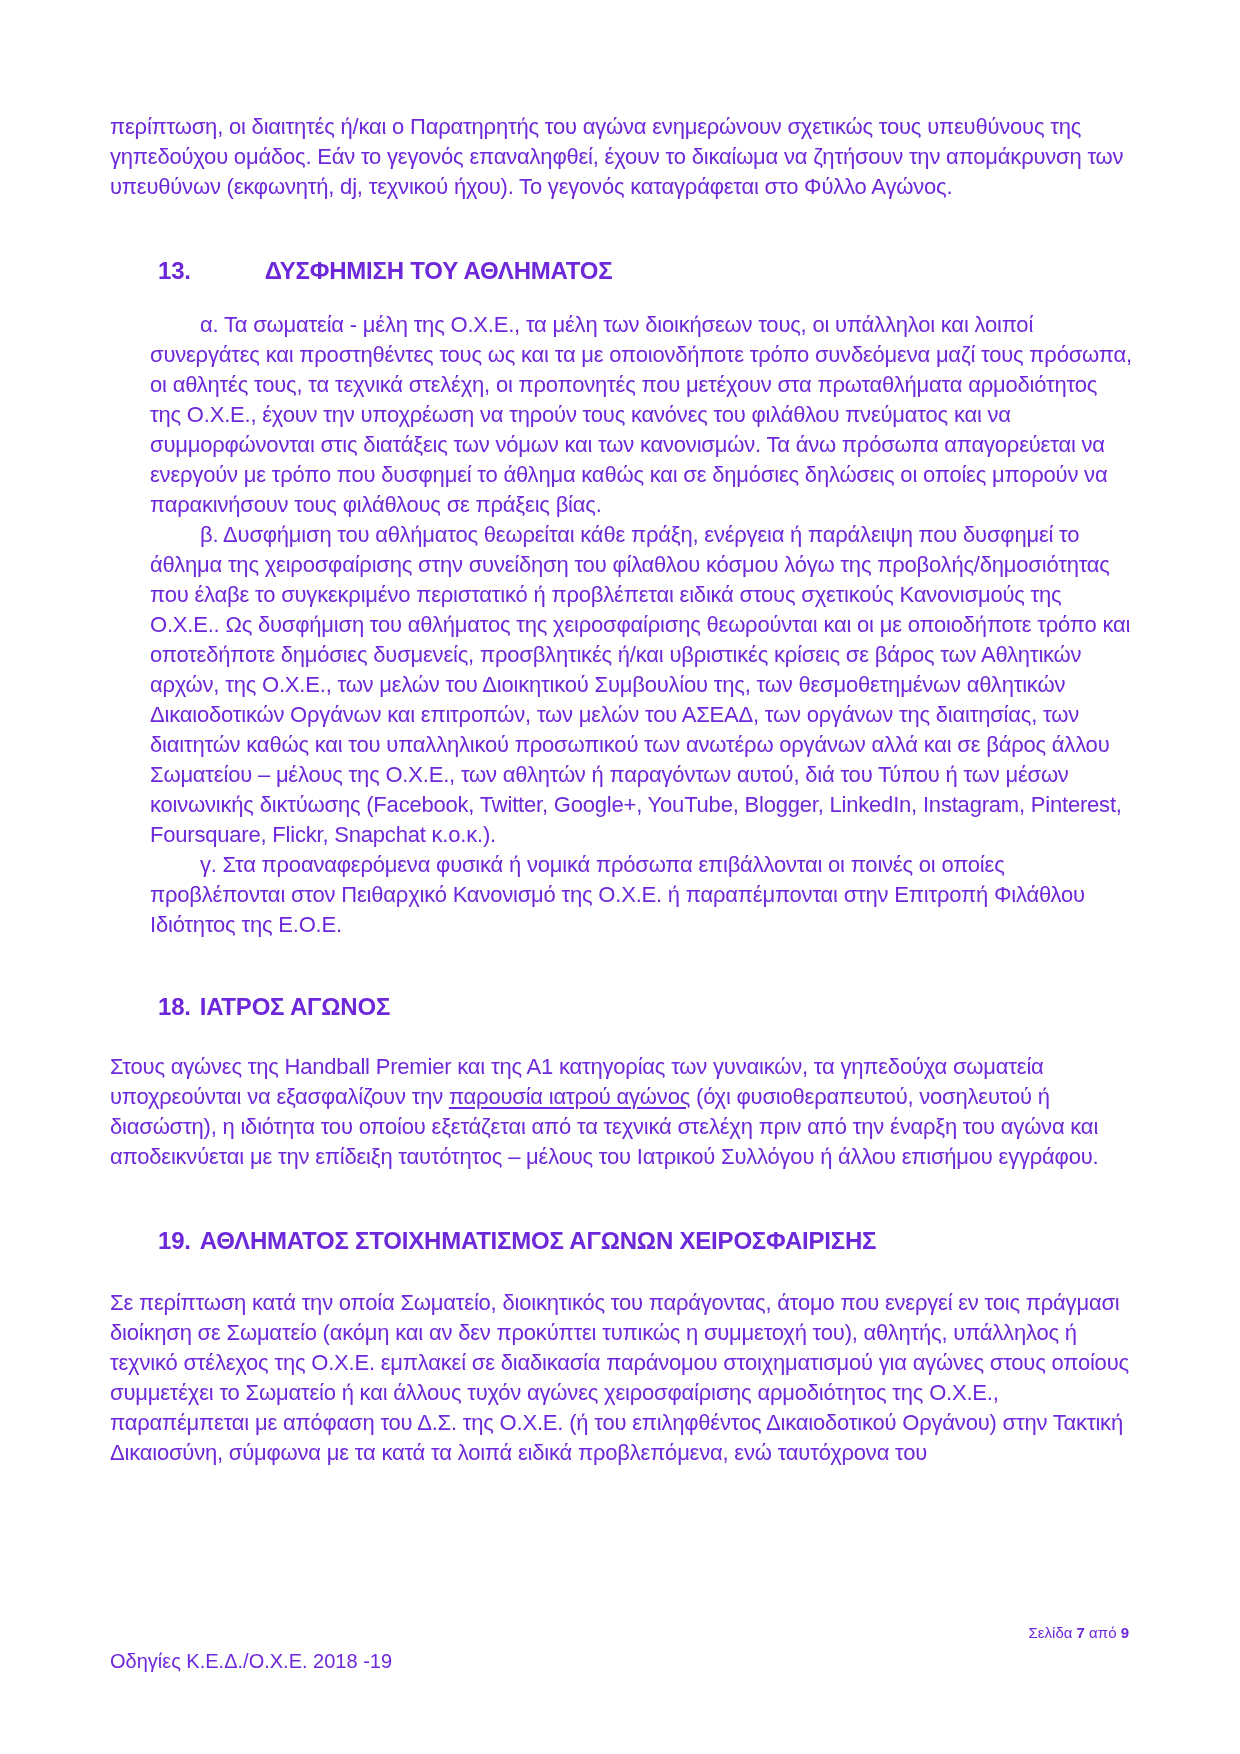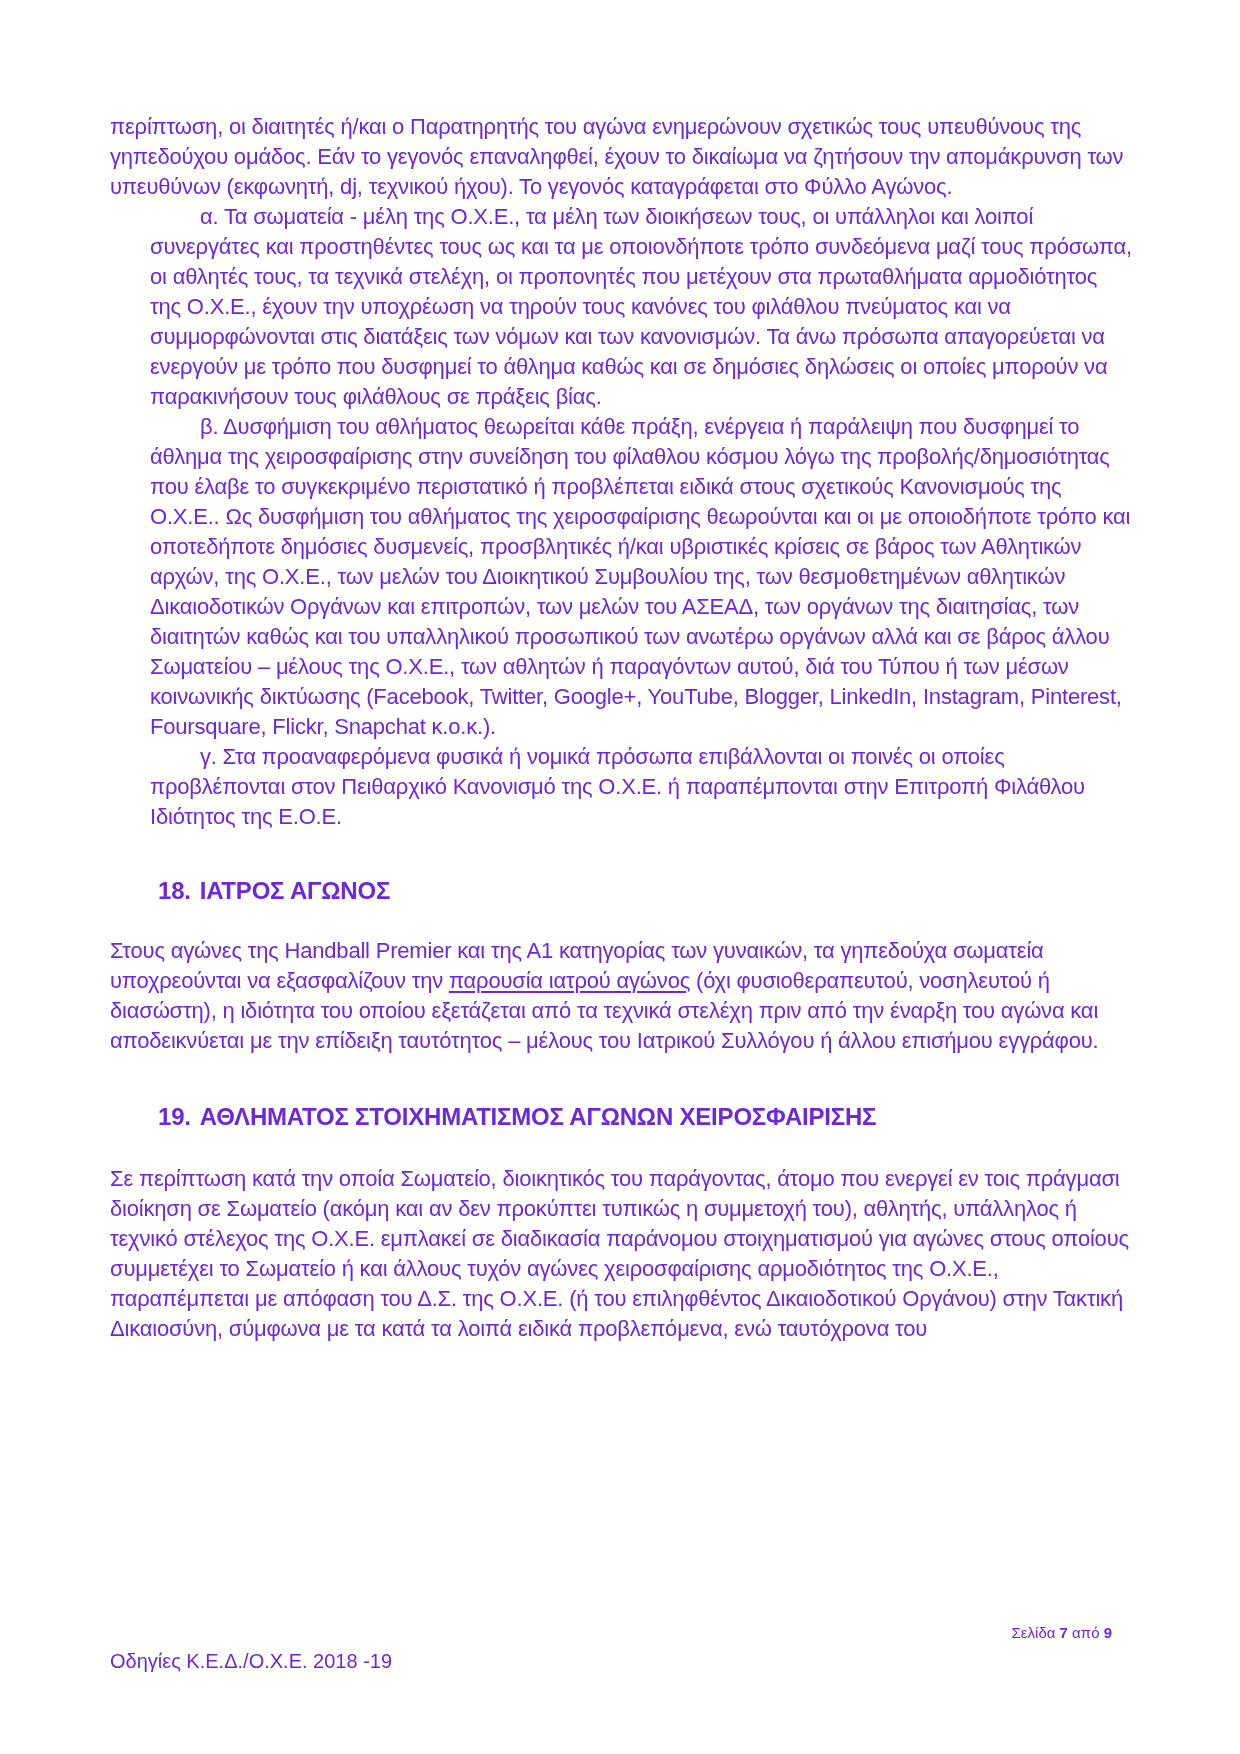--- a/index.html
+++ b/index.html
@@ -29,46 +29,47 @@
     font-weight: bold;
     font-size: 24px;
     line-height: 30px;
     padding-left: 48px;
     letter-spacing: -0.2px;
   }
   .heading-13 { margin-top: 54px; margin-bottom: 24px; }
   .heading-18 { margin-top: 44px; margin-bottom: 30px; }
   .heading-19 { margin-top: 46px; margin-bottom: 32px; }
   .num-wide { display: inline-block; margin-right: 74px; }
-  .num-narrow { display: inline-block; margin-right: 9px; }
+  .num-narrow { display: inline-block; margin-right: 9px; margin-top: 8px; }
   .underlined { text-decoration: underline; text-decoration-thickness: 2px; text-underline-offset: 3px; }
   .footer-right {
     position: absolute;
     top: 1624px;
-    right: 128px;
+    right: 111px;
     font-size: 15px;
     line-height: 18px;
   }
   .footer-left {
     position: absolute;
     top: 1652px;
     left: 110px;
     font-size: 20px;
     line-height: 18px;
   }
   .bold { font-weight: bold; }
 </style>
 </head>
 <body>
 
 <div class="page">
   <div class="content">
 
     <p class="body-par">περίπτωση, οι διαιτητές ή/και ο Παρατηρητής του αγώνα ενημερώνουν σχετικώς τους υπευθύνους της γηπεδούχου ομάδος. Εάν το γεγονός επαναληφθεί, έχουν το δικαίωμα να ζητήσουν την απομάκρυνση των υπευθύνων (εκφωνητή, dj, τεχνικού ήχου). Το γεγονός καταγράφεται στο Φύλλο Αγώνος.</p>
 
+    <p class="heading heading-13"><span class="num-wide">13.</span><span>ΔΥΣΦΗΜΙΣΗ ΤΟΥ ΑΘΛΗΜΑΤΟΣ</span></p>
 
     <p class="body-par indented">α. Τα σωματεία - μέλη της Ο.Χ.Ε., τα μέλη των διοικήσεων τους, οι υπάλληλοι και λοιποί συνεργάτες και προστηθέντες τους ως και τα με οποιονδήποτε τρόπο συνδεόμενα μαζί τους πρόσωπα, οι αθλητές τους, τα τεχνικά στελέχη, οι προπονητές που μετέχουν στα πρωταθλήματα αρμοδιότητος της Ο.Χ.Ε., έχουν την υποχρέωση να τηρούν τους κανόνες του φιλάθλου πνεύματος και να συμμορφώνονται στις διατάξεις των νόμων και των κανονισμών. Τα άνω πρόσωπα απαγορεύεται να ενεργούν με τρόπο που δυσφημεί το άθλημα καθώς και σε δημόσιες δηλώσεις οι οποίες μπορούν να παρακινήσουν τους φιλάθλους σε πράξεις βίας.</p>
     <p class="body-par indented">β. Δυσφήμιση του αθλήματος θεωρείται κάθε πράξη, ενέργεια ή παράλειψη που δυσφημεί το άθλημα της χειροσφαίρισης στην συνείδηση του φίλαθλου κόσμου λόγω της προβολής/δημοσιότητας που έλαβε το συγκεκριμένο περιστατικό ή προβλέπεται ειδικά στους σχετικούς Κανονισμούς της Ο.Χ.Ε.. Ως δυσφήμιση του αθλήματος της χειροσφαίρισης θεωρούνται και οι με οποιοδήποτε τρόπο και οποτεδήποτε δημόσιες δυσμενείς, προσβλητικές ή/και υβριστικές κρίσεις σε βάρος των Αθλητικών αρχών, της Ο.Χ.Ε., των μελών του Διοικητικού Συμβουλίου της, των θεσμοθετημένων αθλητικών Δικαιοδοτικών Οργάνων και επιτροπών, των μελών του ΑΣΕΑΔ, των οργάνων της διαιτησίας, των διαιτητών καθώς και του υπαλληλικού προσωπικού των ανωτέρω οργάνων αλλά και σε βάρος άλλου Σωματείου – μέλους της Ο.Χ.Ε., των αθλητών ή παραγόντων αυτού, διά του Τύπου ή των μέσων κοινωνικής δικτύωσης (Facebook, Twitter, Google+, YouTube,  Blogger, LinkedIn, Instagram, Pinterest, Foursquare, Flickr, Snapchat κ.ο.κ.).</p>
     <p class="body-par indented">γ. Στα προαναφερόμενα φυσικά ή νομικά πρόσωπα επιβάλλονται οι ποινές οι οποίες προβλέπονται στον Πειθαρχικό Κανονισμό της Ο.Χ.Ε. ή παραπέμπονται στην Επιτροπή Φιλάθλου Ιδιότητος της Ε.Ο.Ε.</p>
 
     <p class="heading heading-18"><span class="num-narrow">18.</span><span>ΙΑΤΡΟΣ ΑΓΩΝΟΣ</span></p>
 
     <p class="body-par"><span>Στους αγώνες της Handball Premier και της Α1 κατηγορίας των γυναικών, τα γηπεδούχα σωματεία υποχρεούνται να εξασφαλίζουν την </span><span class="underlined">παρουσία ιατρού αγώνος</span><span> (όχι φυσιοθεραπευτού, νοσηλευτού ή διασώστη), η ιδιότητα του οποίου εξετάζεται από τα τεχνικά στελέχη πριν από την έναρξη του αγώνα και αποδεικνύεται με την επίδειξη ταυτότητος – μέλους του Ιατρικού Συλλόγου ή άλλου επισήμου εγγράφου.</span></p>
 
     <p class="heading heading-19"><span class="num-narrow">19.</span><span>ΑΘΛΗΜΑΤΟΣ ΣΤΟΙΧΗΜΑΤΙΣΜΟΣ ΑΓΩΝΩΝ ΧΕΙΡΟΣΦΑΙΡΙΣΗΣ</span></p>

